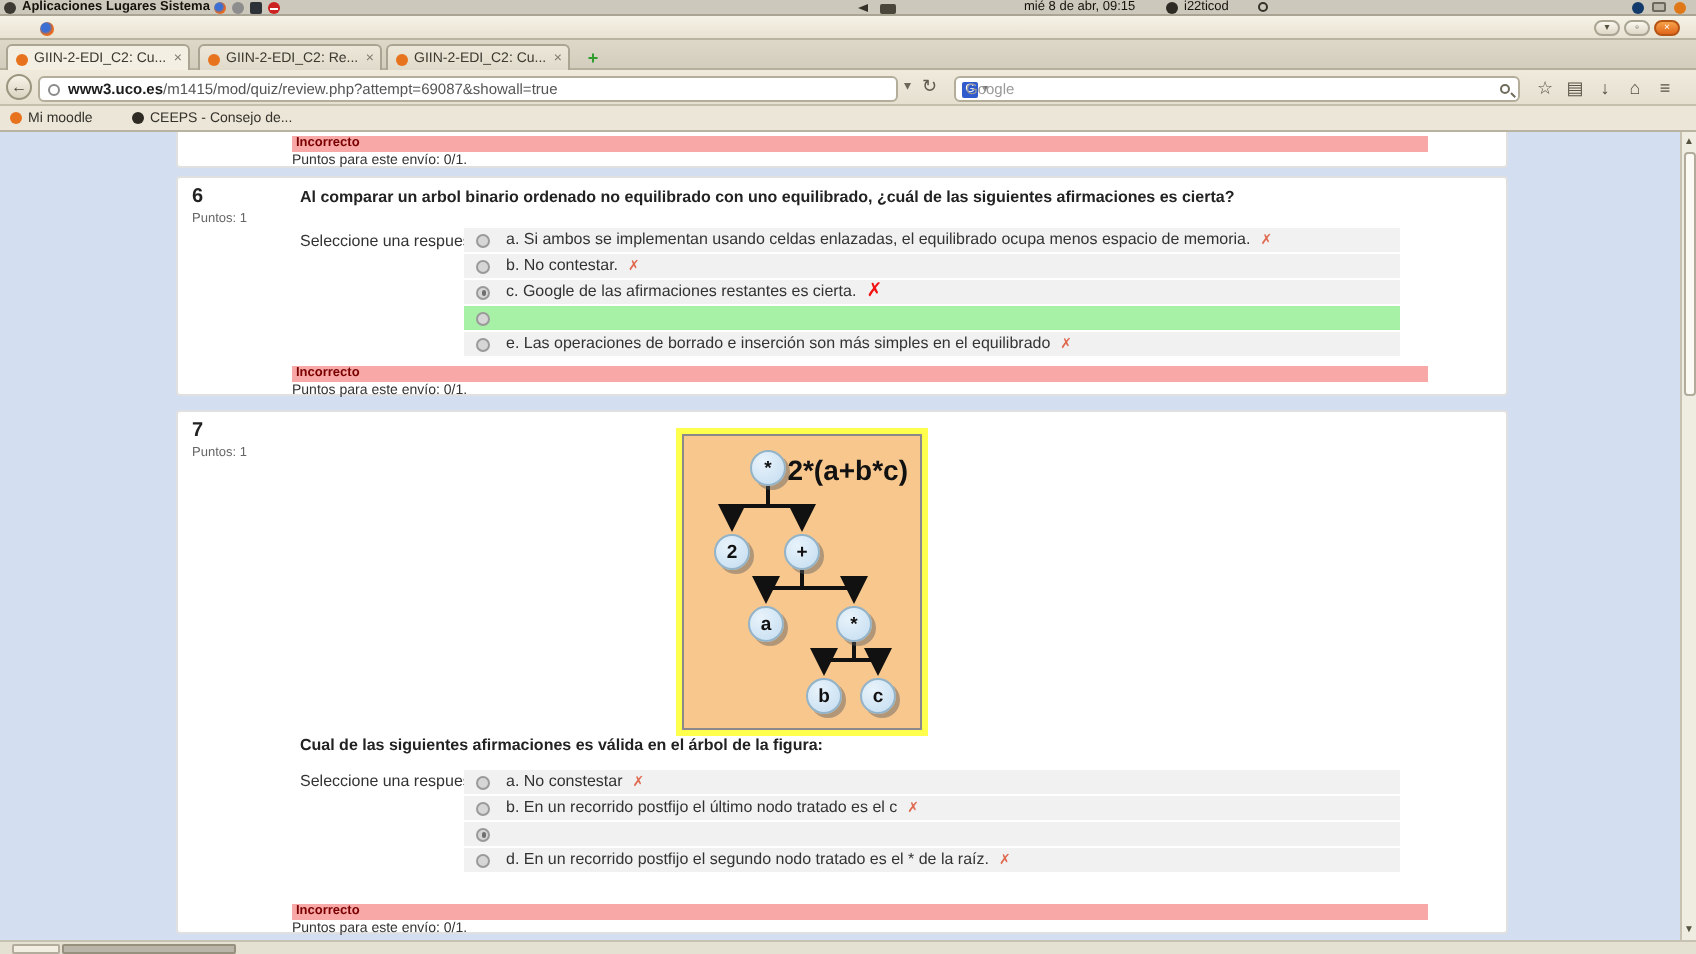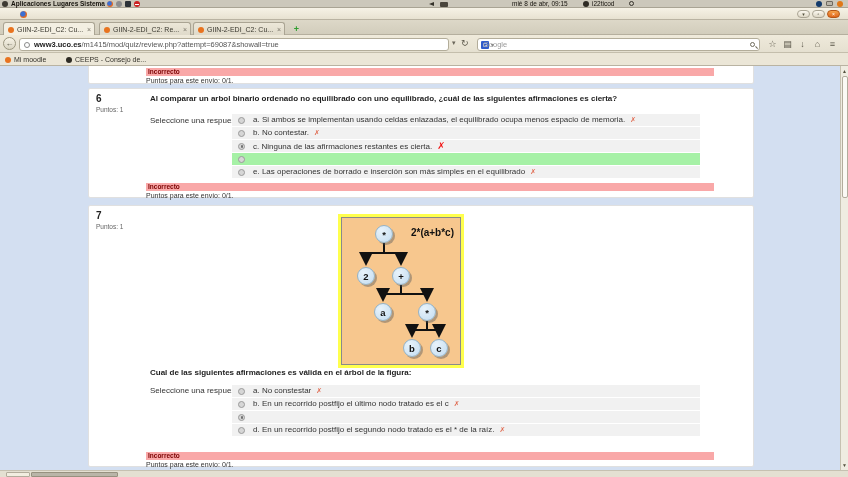--- a/index.html
+++ b/index.html
@@ -79,21 +79,21 @@
   .atext { position:absolute; left:21px; top:0; line-height:12px; white-space:nowrap; color:#333; }
   .mk { margin-left:5px; }
   .mk-s { color:#e06a50; font-size:7px; font-style:italic; }
   .mk-b { color:#f21212; font-weight:bold; font-size:9.5px; }
   .mk-c { color:#5f6f5f; font-size:8px; }
   .fb-bar { position:absolute; left:57px; width:568px; height:7.5px; background:#f9a8a8; font-size:6.5px; line-height:7.5px; font-weight:bold; color:#7a0000; padding-left:2px; }
   .fb-points { position:absolute; left:57px; font-size:7px; color:#333; }
 
   
   #figure { position:absolute; left:249px; top:8px; width:126px; height:154px; background:#f7c78e; border:3px solid #ffff4d; box-shadow:inset 0 0 0 1px #8a8a8a; }
-  #fig-expr { position:absolute; right:7px; top:10px; font-size:10px; font-weight:bold; color:#111; }
+  #fig-expr { position:absolute; right:7px; top:10px; font-size:14px; font-weight:bold; color:#111; }
   .tnode { position:absolute; width:18px; height:18px; border-radius:50%; background:radial-gradient(circle at 35% 30%, #e8f3fb, #c3dcf0); border:1px solid #93b3c9; box-shadow:2px 2px 0 rgba(90,90,90,0.45); text-align:center; line-height:17px; font-size:9.5px; font-weight:bold; color:#111; }
   #edges { position:absolute; left:0; top:0; }
 
   
   #vscroll { position:absolute; top:66px; left:840px; width:8px; height:404px; background:#efece1; border-left:1px solid #c6c1b1; }
   #vscroll .sarrow { position:absolute; left:0; width:7px; height:8px; font-size:5px; text-align:center; line-height:8px; color:#55523f; }
   #vthumb { position:absolute; left:0.5px; top:10px; width:6px; height:122px; background:#fbfaf5; border:1px solid #b2ac9c; border-radius:2px; }
   #hscroll { position:absolute; top:470px; left:0; width:848px; height:7px; background:#e4e0d2; border-top:1px solid #c6c1b1; }
   #hleft { position:absolute; left:6px; top:0.5px; width:24px; height:5.5px; background:#f2eee1; border:1px solid #b2ac9c; border-radius:1px; }
   #hthumb { position:absolute; left:31px; top:0.5px; width:87px; height:5.5px; background:#b9b5a8; border:1px solid #96917f; border-radius:1px; }
@@ -189,21 +189,21 @@
     <div class="ans" style="top:25px">
       <span class="radio"></span>
       <span class="atext"><span>a. Si ambos se implementan usando celdas enlazadas, el equilibrado ocupa menos espacio de memoria.</span><span class="mk mk-s">✗</span></span>
     </div>
     <div class="ans" style="top:38px">
       <span class="radio"></span>
       <span class="atext"><span>b. No contestar.</span><span class="mk mk-s">✗</span></span>
     </div>
     <div class="ans" style="top:51px">
       <span class="radio sel"></span>
-      <span class="atext"><span>c. Ninguna de las afirmaciones restantes es cierta.</span><span class="mk mk-b">✗</span></span>
+      <span class="atext"><span>c. Google de las afirmaciones restantes es cierta.</span><span class="mk mk-b">✗</span></span>
     </div>
     <div class="ans correct" style="top:64px">
       <span class="radio"></span>
     </div>
     <div class="ans" style="top:77px">
       <span class="radio"></span>
       <span class="atext"><span>e. Las operaciones de borrado e inserción son más simples en el equilibrado</span><span class="mk mk-s">✗</span></span>
     </div>
 
     <div class="fb-bar" style="top:94px">Incorrecto</div>

